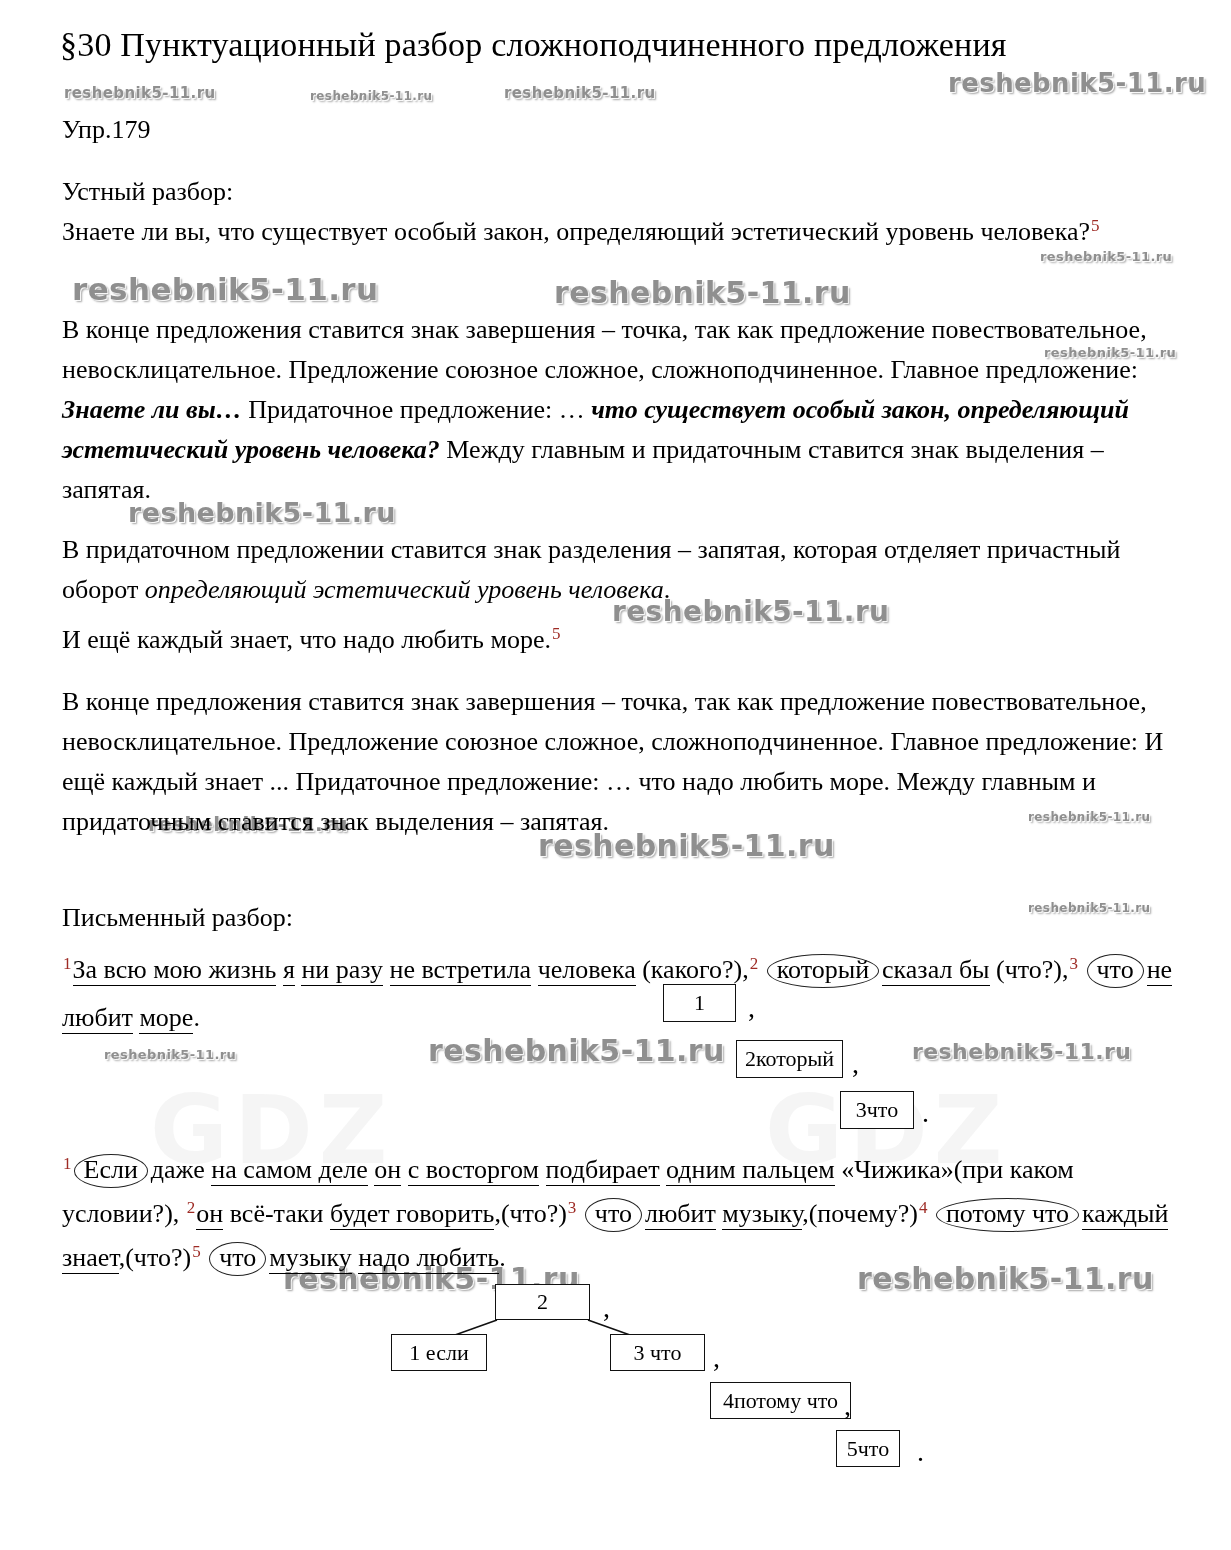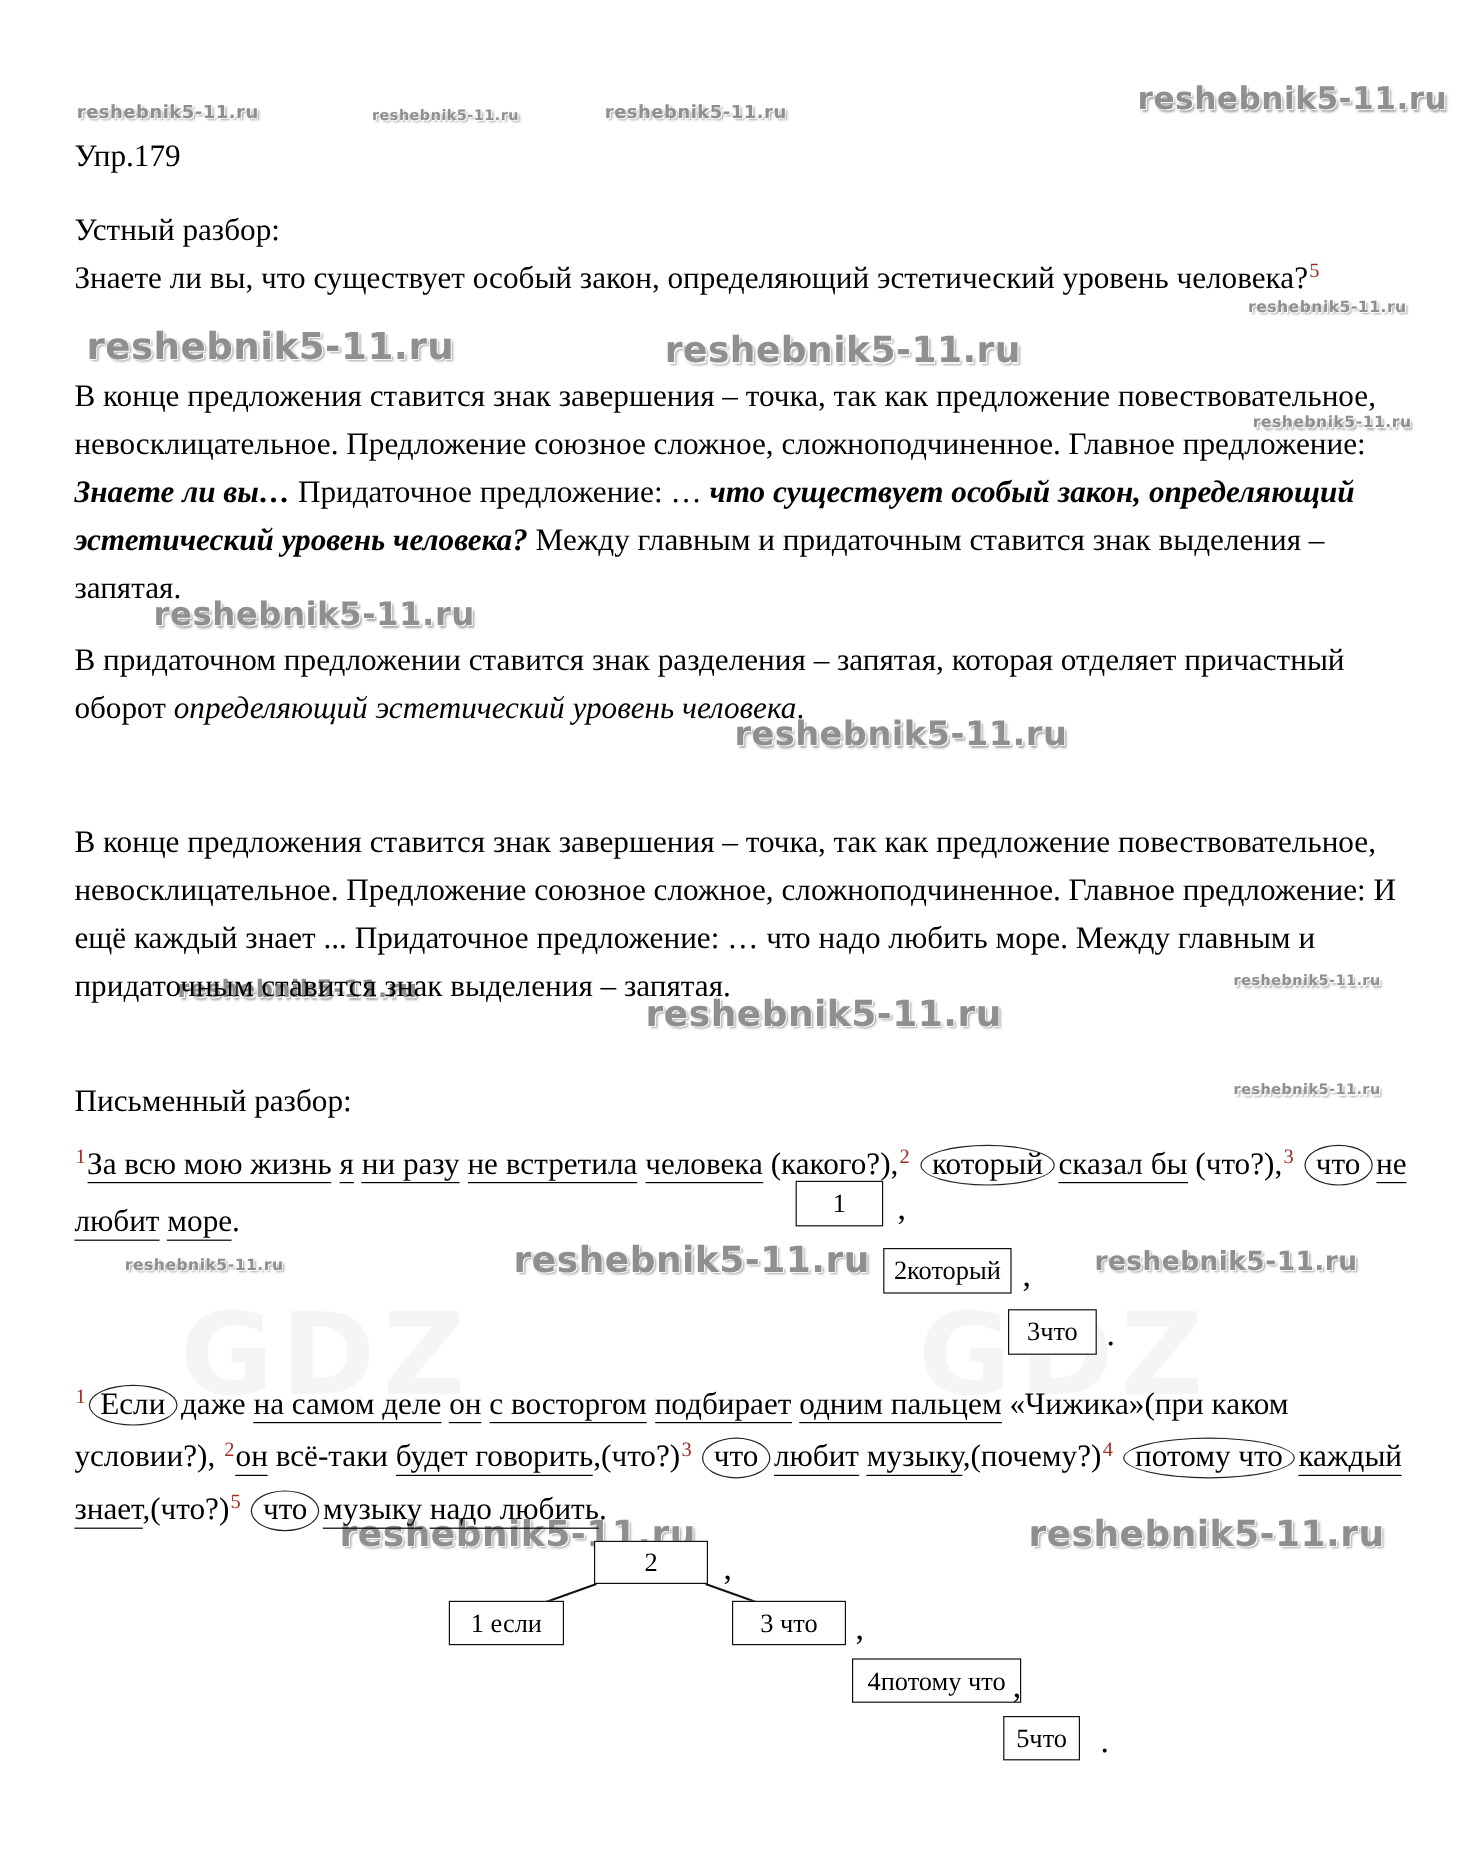--- a/index.html
+++ b/index.html
@@ -53,20 +53,21 @@
   .scheme2 svg { position:absolute; left:0; top:0; }
 </style>
 </head>
 <body>
 
 <div class="page">
 
   <div class="gdz" style="left:150px; top:1075px;">GDZ</div>
   <div class="gdz" style="left:765px; top:1075px;">GDZ</div>
 
+  <div class="page-title">§30 Пунктуационный разбор сложноподчиненного предложения</div>
 
   <div class="wm" style="top:84px;  left:64px;   font-size:15px;">reshebnik5-11.ru</div>
   <div class="wm" style="top:89px;  left:310px;  font-size:12px;">reshebnik5-11.ru</div>
   <div class="wm" style="top:84px;  left:504px;  font-size:15px;">reshebnik5-11.ru</div>
   <div class="wm" style="top:68px;  left:948px;  font-size:26px;">reshebnik5-11.ru</div>
   <div class="wm" style="top:249px; left:1040px; font-size:13px;">reshebnik5-11.ru</div>
   <div class="wm" style="top:271px; left:72px;   font-size:31px;">reshebnik5-11.ru</div>
   <div class="wm" style="top:275px; left:554px;  font-size:30px;">reshebnik5-11.ru</div>
   <div class="wm" style="top:345px; left:1044px; font-size:13px;">reshebnik5-11.ru</div>
   <div class="wm" style="top:497px; left:128px;  font-size:27px;">reshebnik5-11.ru</div>
@@ -84,20 +85,21 @@
   <div class="para single" style="top:110px;">Упр.179</div>
 
   <div class="para single" style="top:172px;text-align:center;">Устный разбор:</div>
 
   <div class="para" style="top:212px;"><span class="seg">Знаете ли вы, что существует особый закон, определяющий эстетический уровень человека?</span><span class="seg sup">5</span></div>
 
   <div class="para" style="top:310px;"><span class="seg">В конце предложения ставится знак завершения – точка, так как предложение повествовательное, невосклицательное. Предложение союзное сложное, сложноподчиненное. Главное предложение: </span><span class="seg it">Знаете ли вы…</span><span class="seg"> Придаточное предложение: … </span><span class="seg it">что существует особый закон, определяющий эстетический уровень человека?</span><span class="seg"> Между главным и придаточным ставится знак выделения – запятая.</span></div>
 
   <div class="para" style="top:530px;"><span class="seg">В придаточном предложении ставится знак разделения – запятая, которая отделяет причастный оборот </span><span class="seg it2">определяющий эстетический уровень человека</span><span class="seg">.</span></div>
 
+  <div class="para single" style="top:620px;"><span class="seg">И ещё каждый знает, что надо любить море.</span><span class="seg sup">5</span></div>
 
   <div class="para" style="top:682px; width:1110px;">В конце предложения ставится знак завершения – точка, так как предложение повествовательное, невосклицательное. Предложение союзное сложное, сложноподчиненное. Главное предложение: И ещё каждый знает ... Придаточное предложение: … что надо любить море. Между главным и придаточным ставится знак выделения – запятая.</div>
 
   <div class="para single" style="top:898px;">Письменный разбор:</div>
 
   <div class="para" style="top:946px; width:1120px; line-height:48px;"><span class="seg sup">1</span><span class="seg u">За всю мою жизнь</span><span class="seg"> </span><span class="seg u">я</span><span class="seg"> </span><span class="seg u">ни разу</span><span class="seg"> </span><span class="seg u">не встретила</span><span class="seg"> </span><span class="seg u">человека</span><span class="seg"> (какого?),</span><span class="seg sup">2</span><span class="seg"> </span><span class="seg c">который</span><span class="seg u">сказал бы</span><span class="seg"> (что?),</span><span class="seg sup">3</span><span class="seg"> </span><span class="seg c">что</span><span class="seg u">не любит</span><span class="seg"> </span><span class="seg u">море</span><span class="seg">.</span></div>
 
   <div class="sbox" style="left:663px; top:984px;  width:73px;  height:38px;">1</div>
   <div class="punct" style="left:748px; top:992px;">,</div>
   <div class="sbox" style="left:736px; top:1040px; width:107px; height:38px;">2который</div>
@@ -107,21 +109,21 @@
 
   <div class="para" style="top:1148px; width:1120px; line-height:44px;"><span class="seg sup">1</span><span class="seg c">Если</span><span class="seg">даже </span><span class="seg u">на самом деле</span><span class="seg"> </span><span class="seg u">он</span><span class="seg"> </span><span class="seg u">с восторгом</span><span class="seg"> </span><span class="seg u">подбирает</span><span class="seg"> </span><span class="seg u">одним пальцем</span><span class="seg"> «Чижика»(при каком условии?), </span><span class="seg sup">2</span><span class="seg u">он</span><span class="seg"> всё-таки </span><span class="seg u">будет говорить</span><span class="seg">,(что?)</span><span class="seg sup">3</span><span class="seg"> </span><span class="seg c">что</span><span class="seg u">любит</span><span class="seg"> </span><span class="seg u">музыку</span><span class="seg">,(почему?)</span><span class="seg sup">4</span><span class="seg"> </span><span class="seg c">потому что</span><span class="seg u">каждый</span><span class="seg"> </span><span class="seg u">знает</span><span class="seg">,(что?)</span><span class="seg sup">5</span><span class="seg"> </span><span class="seg c">что</span><span class="seg u">музыку</span><span class="seg"> </span><span class="seg u">надо любить</span><span class="seg">.</span></div>
 
   <div class="scheme2">
     <svg width="570" height="200" viewBox="0 0 570 200">
       <line x1="127" y1="40" x2="85" y2="55" stroke="#111" stroke-width="1.6"></line>
       <line x1="218" y1="40" x2="260" y2="55" stroke="#111" stroke-width="1.6"></line>
     </svg>
     <div class="sbox" style="left:125px; top:4px;   width:95px;  height:36px;">2</div>
     <div class="punct" style="left:233px; top:12px;">,</div>
-    <div class="sbox" style="left:4px;   top:54px;  width:96px;  height:37px;">1 если</div>
+    <div class="sbox" style="left:21px;   top:54px;  width:96px;  height:37px;">1 если</div>
     <div class="sbox" style="left:240px; top:54px;  width:95px;  height:37px;">3 что</div>
     <div class="punct" style="left:343px; top:62px;">,</div>
     <div class="sbox" style="left:340px; top:102px; width:141px; height:37px;">4потому что</div>
     <div class="punct" style="left:474px; top:110px;">,</div>
     <div class="sbox" style="left:466px; top:150px; width:64px;  height:37px;">5что</div>
     <div class="punct" style="left:547px; top:156px;">.</div>
   </div>
 
 </div>
 

